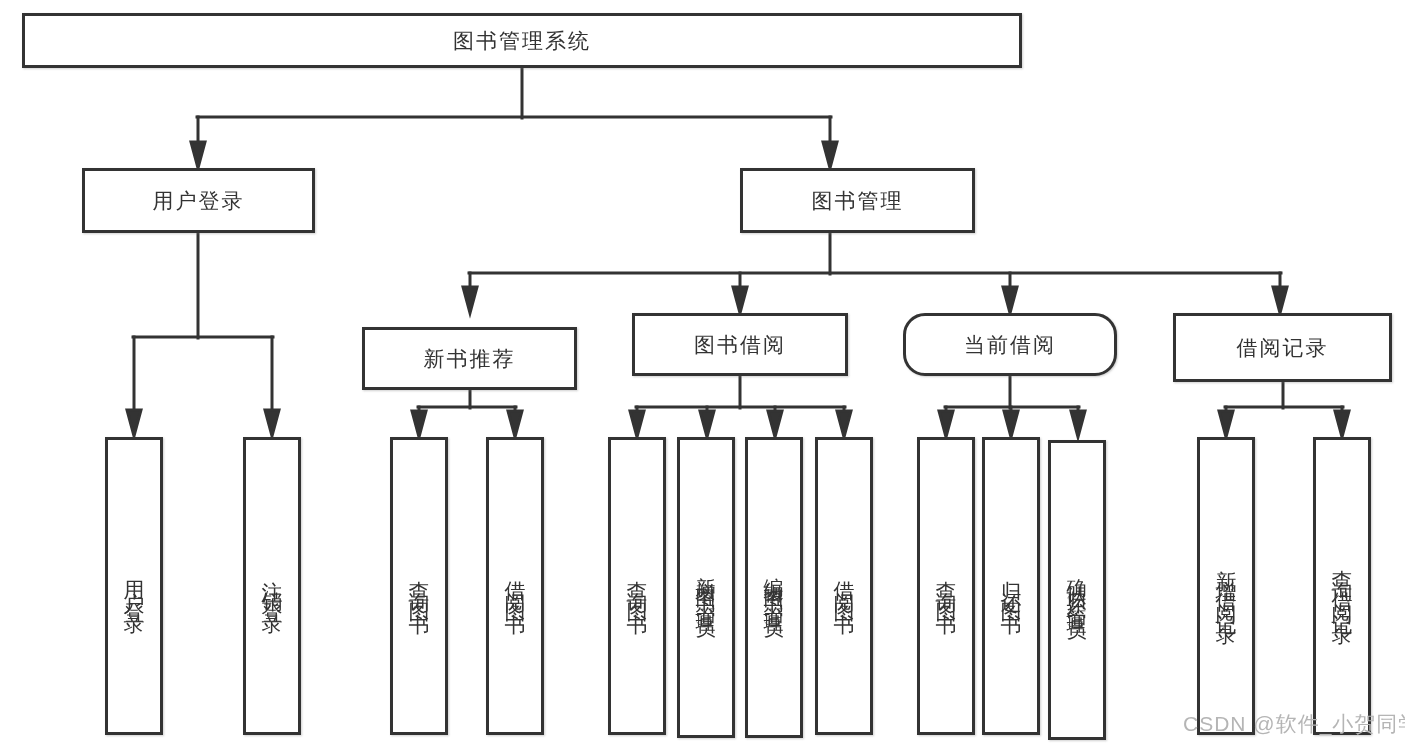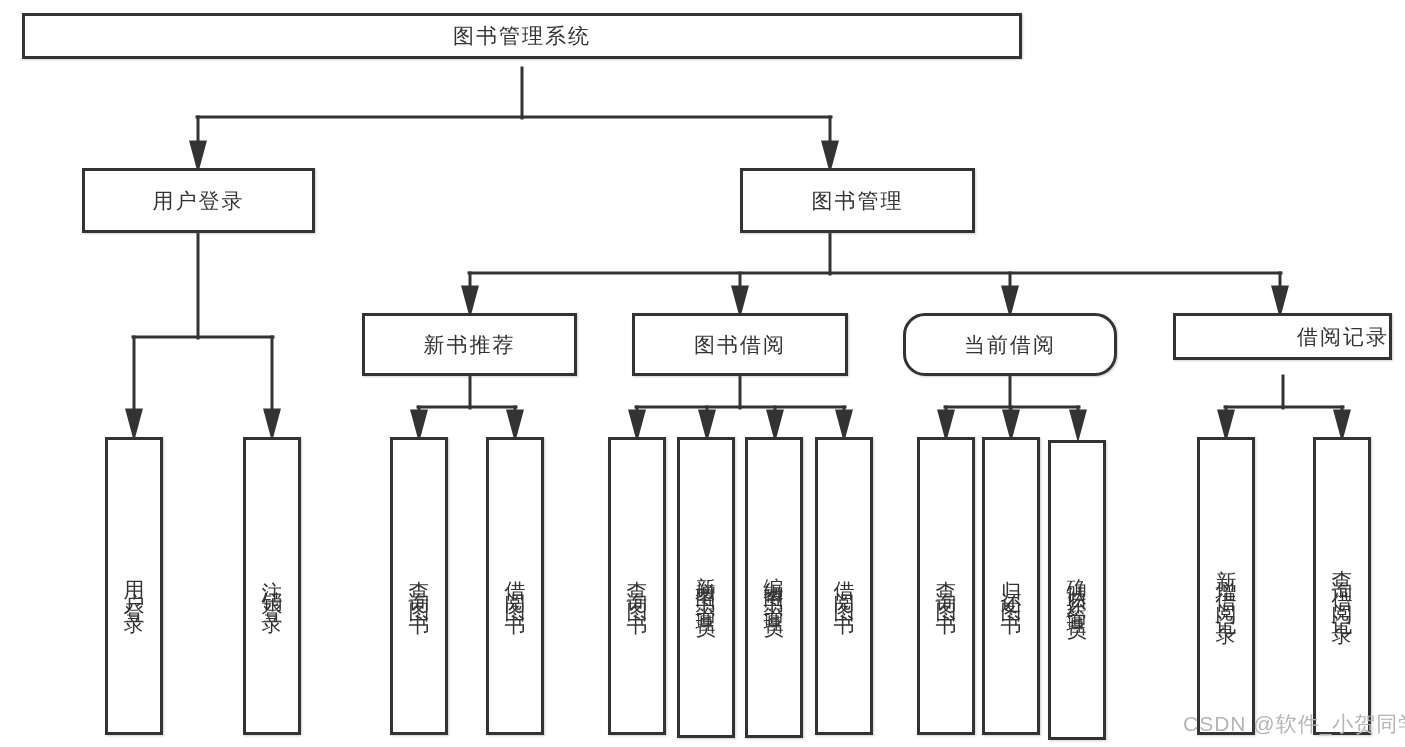--- a/index.html
+++ b/index.html
@@ -122,41 +122,41 @@
 
       <line x1="1283" y1="376" x2="1283" y2="408"></line>
       <line x1="1225" y1="407" x2="1343" y2="407"></line>
       <line x1="1226" y1="407" x2="1226" y2="415"></line>
       <line x1="1342" y1="407" x2="1342" y2="415"></line>
       <polygon points="1219,411 1233,411 1226,437"></polygon>
       <polygon points="1335,411 1349,411 1342,437"></polygon>
     </g>
   </svg>
 
-  <div class="hbox" style="left:22px; top:13px; width:1000px; height:46px;">
+  <div class="hbox" style="left:22px; top:13px; width:1000px; height:55px;">
     <span>图书管理系统</span>
   </div>
 
   <div class="hbox" style="left:82px; top:168px; width:233px; height:65px;">
     <span>用户登录</span>
   </div>
   <div class="hbox" style="left:740px; top:168px; width:235px; height:65px;">
     <span>图书管理</span>
   </div>
 
-  <div class="hbox" style="left:362px; top:313px; width:215px; height:63px;">
+  <div class="hbox" style="left:362px; top:327px; width:215px; height:63px;">
     <span>新书推荐</span>
   </div>
   <div class="hbox" style="left:632px; top:313px; width:216px; height:63px;">
     <span>图书借阅</span>
   </div>
   <div class="hbox" style="left:903px; top:313px; width:214px; height:63px;border-radius:22px;">
     <span>当前借阅</span>
   </div>
-  <div class="hbox" style="left:1173px; top:313px; width:219px; height:47px;justify-content:flex-end;">
+  <div class="hbox" style="left:1173px; top:313px; width:219px; height:69px;">
     <span>借阅记录</span>
   </div>
 
   <div class="vbox" style="left:105px;">
     <span class="vtext">用户登录</span>
   </div>
   <div class="vbox" style="left:243px;">
     <span class="vtext">注销登录</span>
   </div>
 

